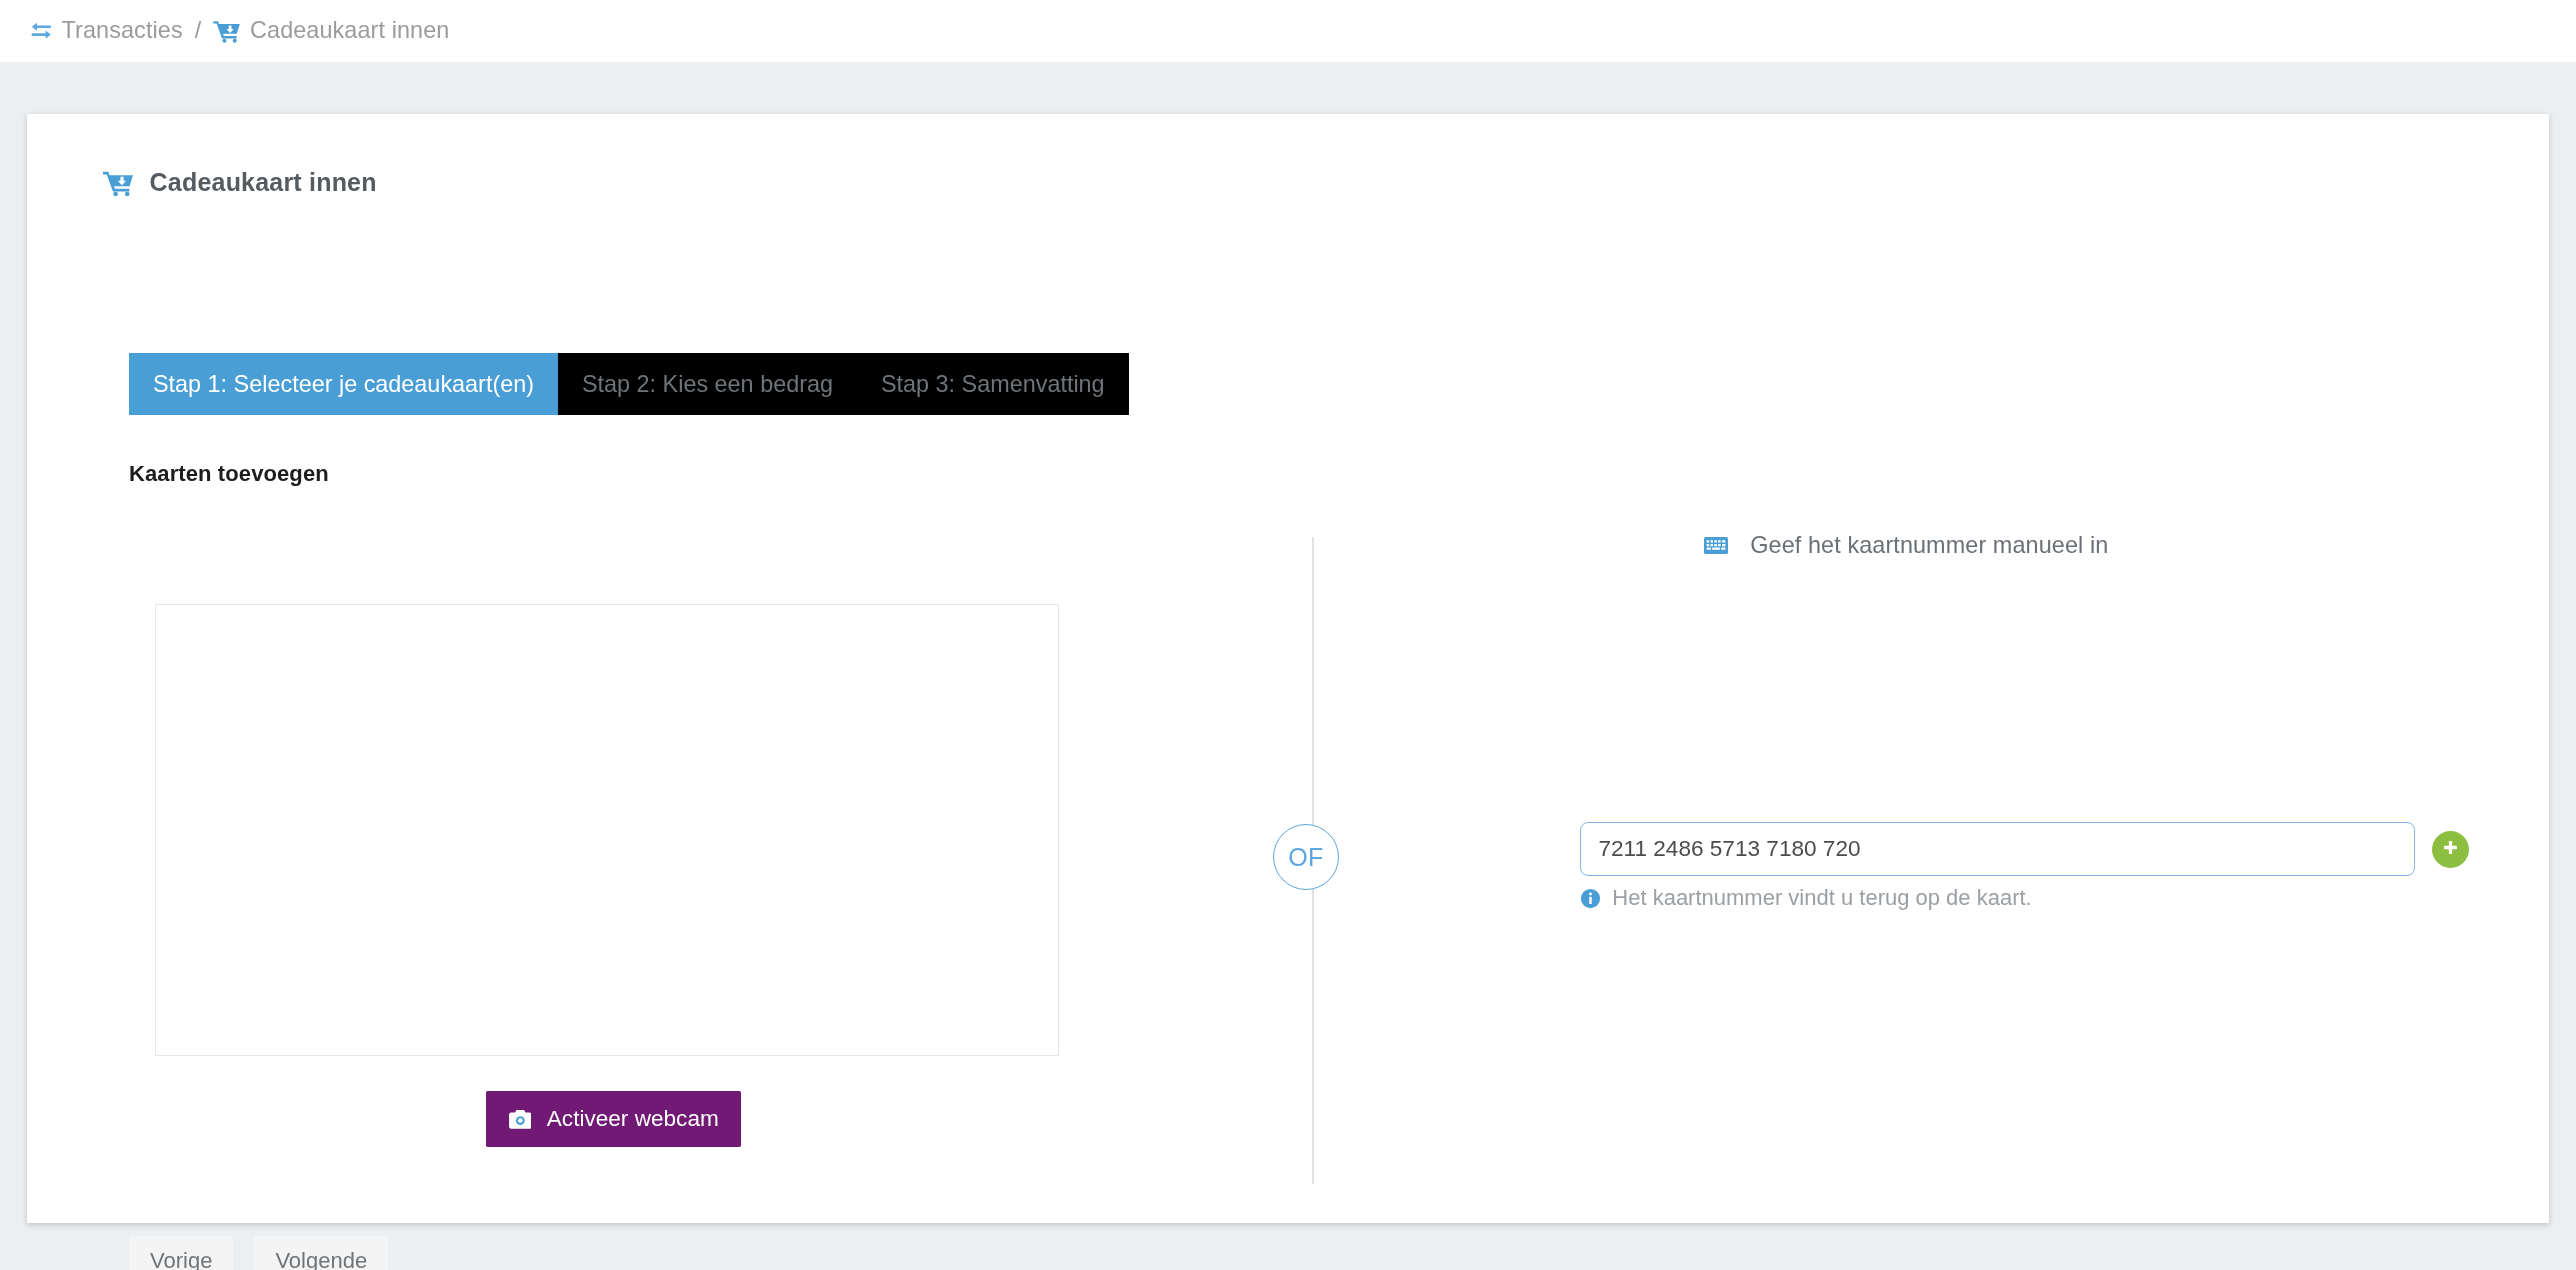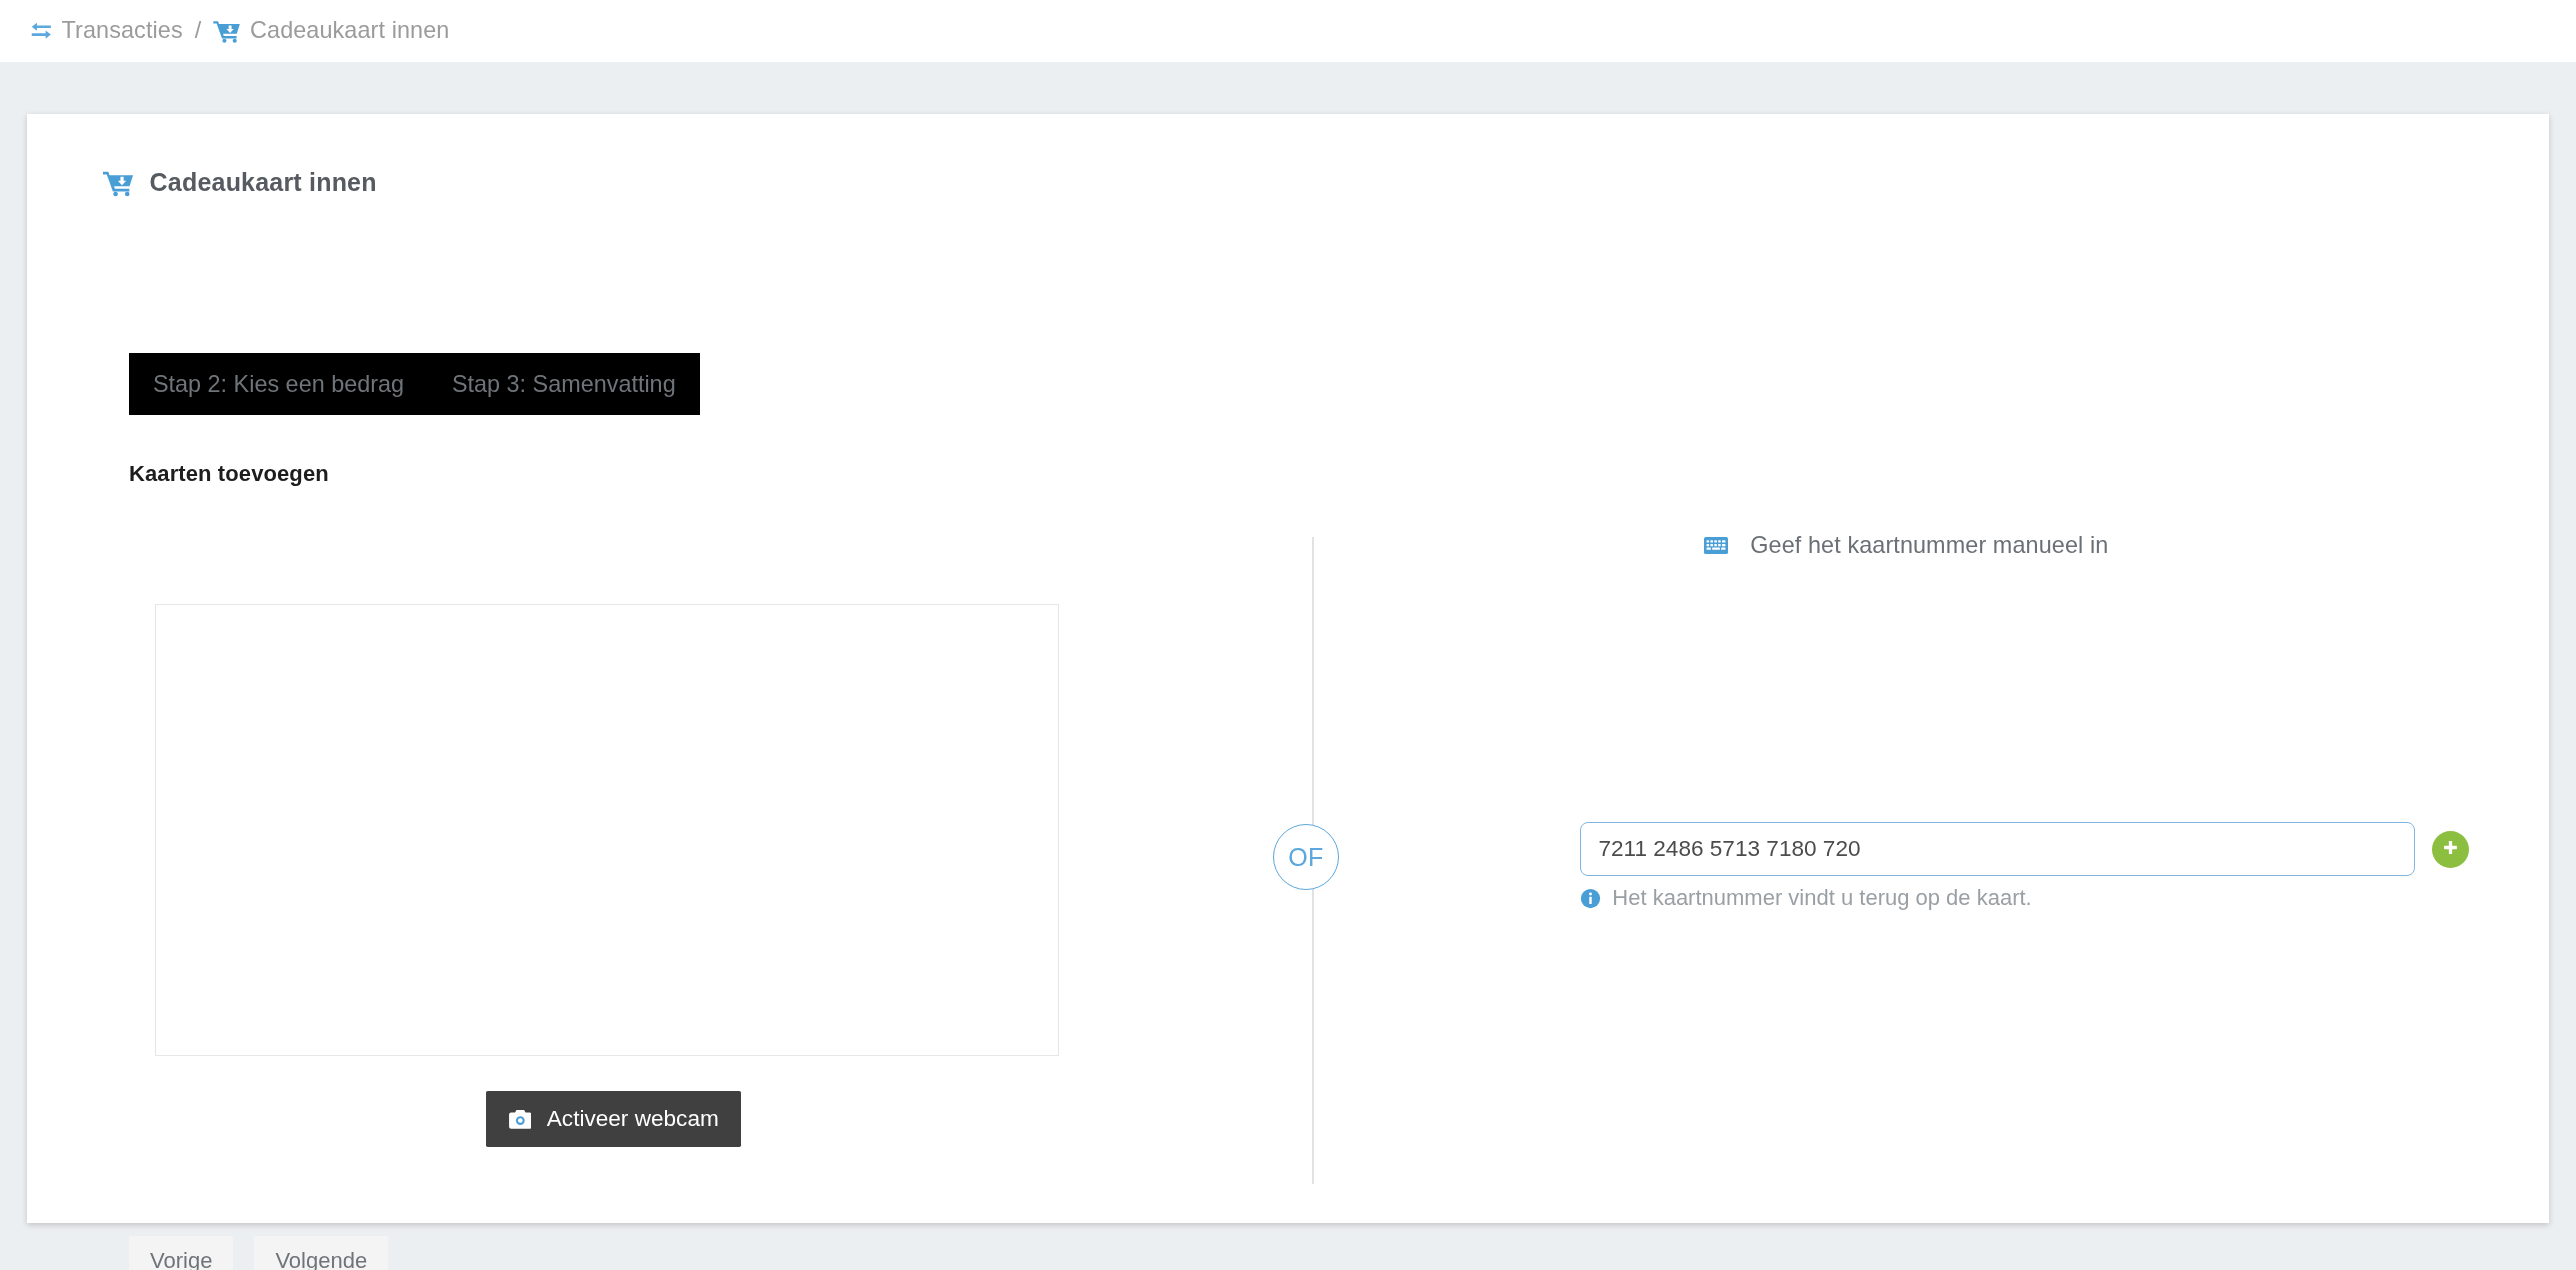--- a/index.html
+++ b/index.html
@@ -130,21 +130,21 @@
     width: 904px; height: 452px;
     border: 0.9px solid #e7e7e7;
     background: #ffffff;
   }
 
   
   .btn-webcam {
     position: absolute;
     top: 977px; left: 459px;
     height: 56px;
-    background: #404040;
+    background: #701a75;
     color: #ffffff;
     border: none;
     display: flex;
     align-items: center;
     padding: 0 22.6px;
     font-size: 22.6px;
     font-family: "Liberation Sans", sans-serif;
     cursor: pointer;
     border-radius: 1.7px;
   }
@@ -269,20 +269,23 @@
         <path d="M0 2.5 h5.5 l1.2 3.4 H31 l-3.6 11.4 H11.4 l.9 2.6 H27.2 v2.8 H10.2 L3.9 5.3 H0z" fill="#4a9ed6"></path>
         <circle cx="13" cy="25.4" r="2.4" fill="#4a9ed6"></circle>
         <circle cx="25" cy="25.4" r="2.4" fill="#4a9ed6"></circle>
         <path d="M18 7.6 h3.3 v4.2 h2.6 L19.6 16.4 15.3 11.8 h2.7z" fill="#ffffff"></path>
       </svg>
     </span>
     <span class="card-title-text">Cadeaukaart innen</span>
   </div>
 
   <div class="tabs">
+    <div class="tab active">
+      <span>Stap 1: Selecteer je cadeaukaart(en)</span>
+    </div>
     <div class="tab">
       <span>Stap 2: Kies een bedrag</span>
     </div>
     <div class="tab">
       <span>Stap 3: Samenvatting</span>
     </div>
   </div>
 
   <div class="section-heading">Kaarten toevoegen</div>
 

